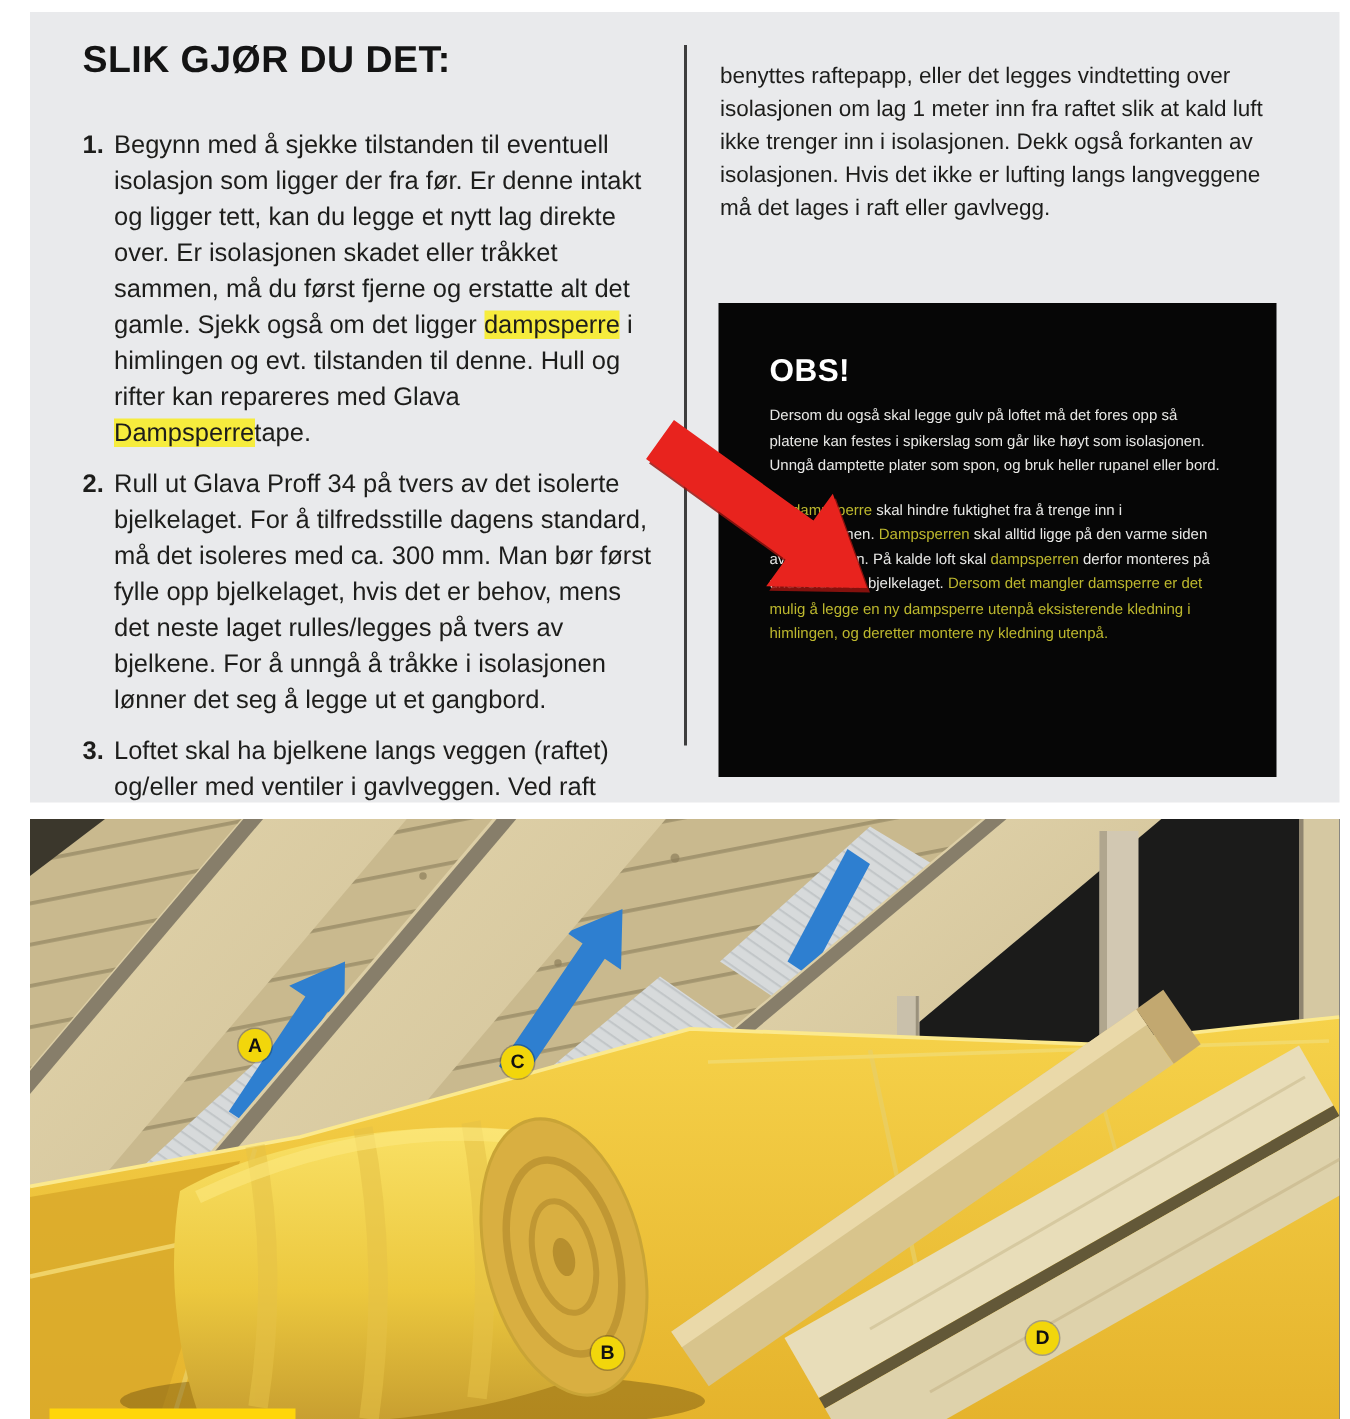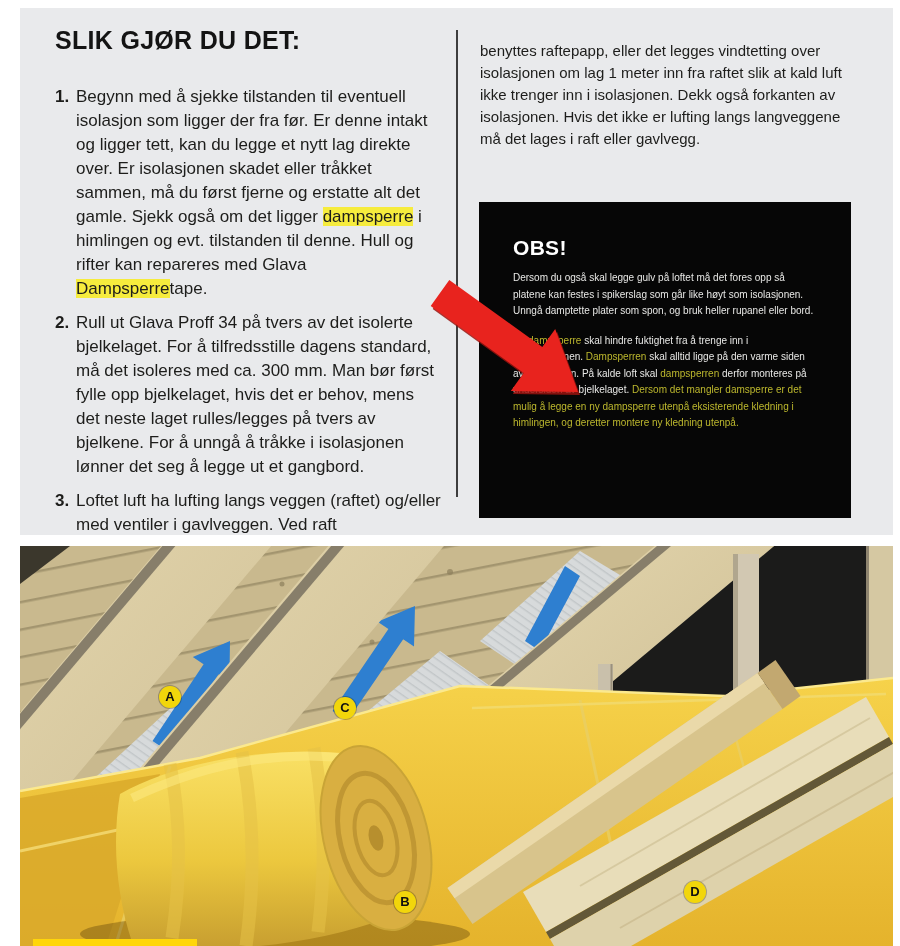--- a/index.html
+++ b/index.html
@@ -33,21 +33,21 @@
 </head>
 <body>
 
 <div class="panel">
 
   <div class="left-col">
     <h1 class="page-title">SLIK GJØR DU DET:</h1>
     <ol class="steps">
         <li><span class="num">1.</span><span><span>Begynn med å sjekke tilstanden til eventuell isolasjon som ligger der fra før. Er denne intakt og ligger tett, kan du legge et nytt lag direkte over. Er isolasjonen skadet eller tråkket sammen, må du først fjerne og erstatte alt det gamle. Sjekk også om det ligger </span><span class="hl">dampsperre</span><span> i himlingen og evt. tilstanden til denne. Hull og rifter kan repareres med Glava </span><span class="hl">Dampsperre</span><span>tape.</span></span></li>
         <li><span class="num">2.</span><span><span>Rull ut Glava Proff 34 på tvers av det isolerte bjelkelaget. For å tilfredsstille dagens standard, må det isoleres med ca. 300 mm. Man bør først fylle opp bjelkelaget, hvis det er behov, mens det neste laget rulles/legges på tvers av bjelkene. For å unngå å tråkke i isolasjonen lønner det seg å legge ut et gangbord.</span></span></li>
-        <li><span class="num">3.</span><span><span>Loftet luft ha lufting langs veggen (raftet) og/eller med ventiler i gavlveggen. Ved raft</span></span></li>
+        <li><span class="num">3.</span><span><span>Loftet skal ha bjelkene langs veggen (raftet) og/eller med ventiler i gavlveggen. Ved raft</span></span></li>
       </ol>
   </div>
 
   <div class="divider"></div>
 
   <div class="right-col">
     <p>benyttes raftepapp, eller det legges vindtetting over isolasjonen om lag 1 meter inn fra raftet slik at kald luft ikke trenger inn i isolasjonen. Dekk også forkanten av isolasjonen. Hvis det ikke er lufting langs langveggene må det lages i raft eller gavlvegg.</p>
   </div>
 
   <div class="obs">

